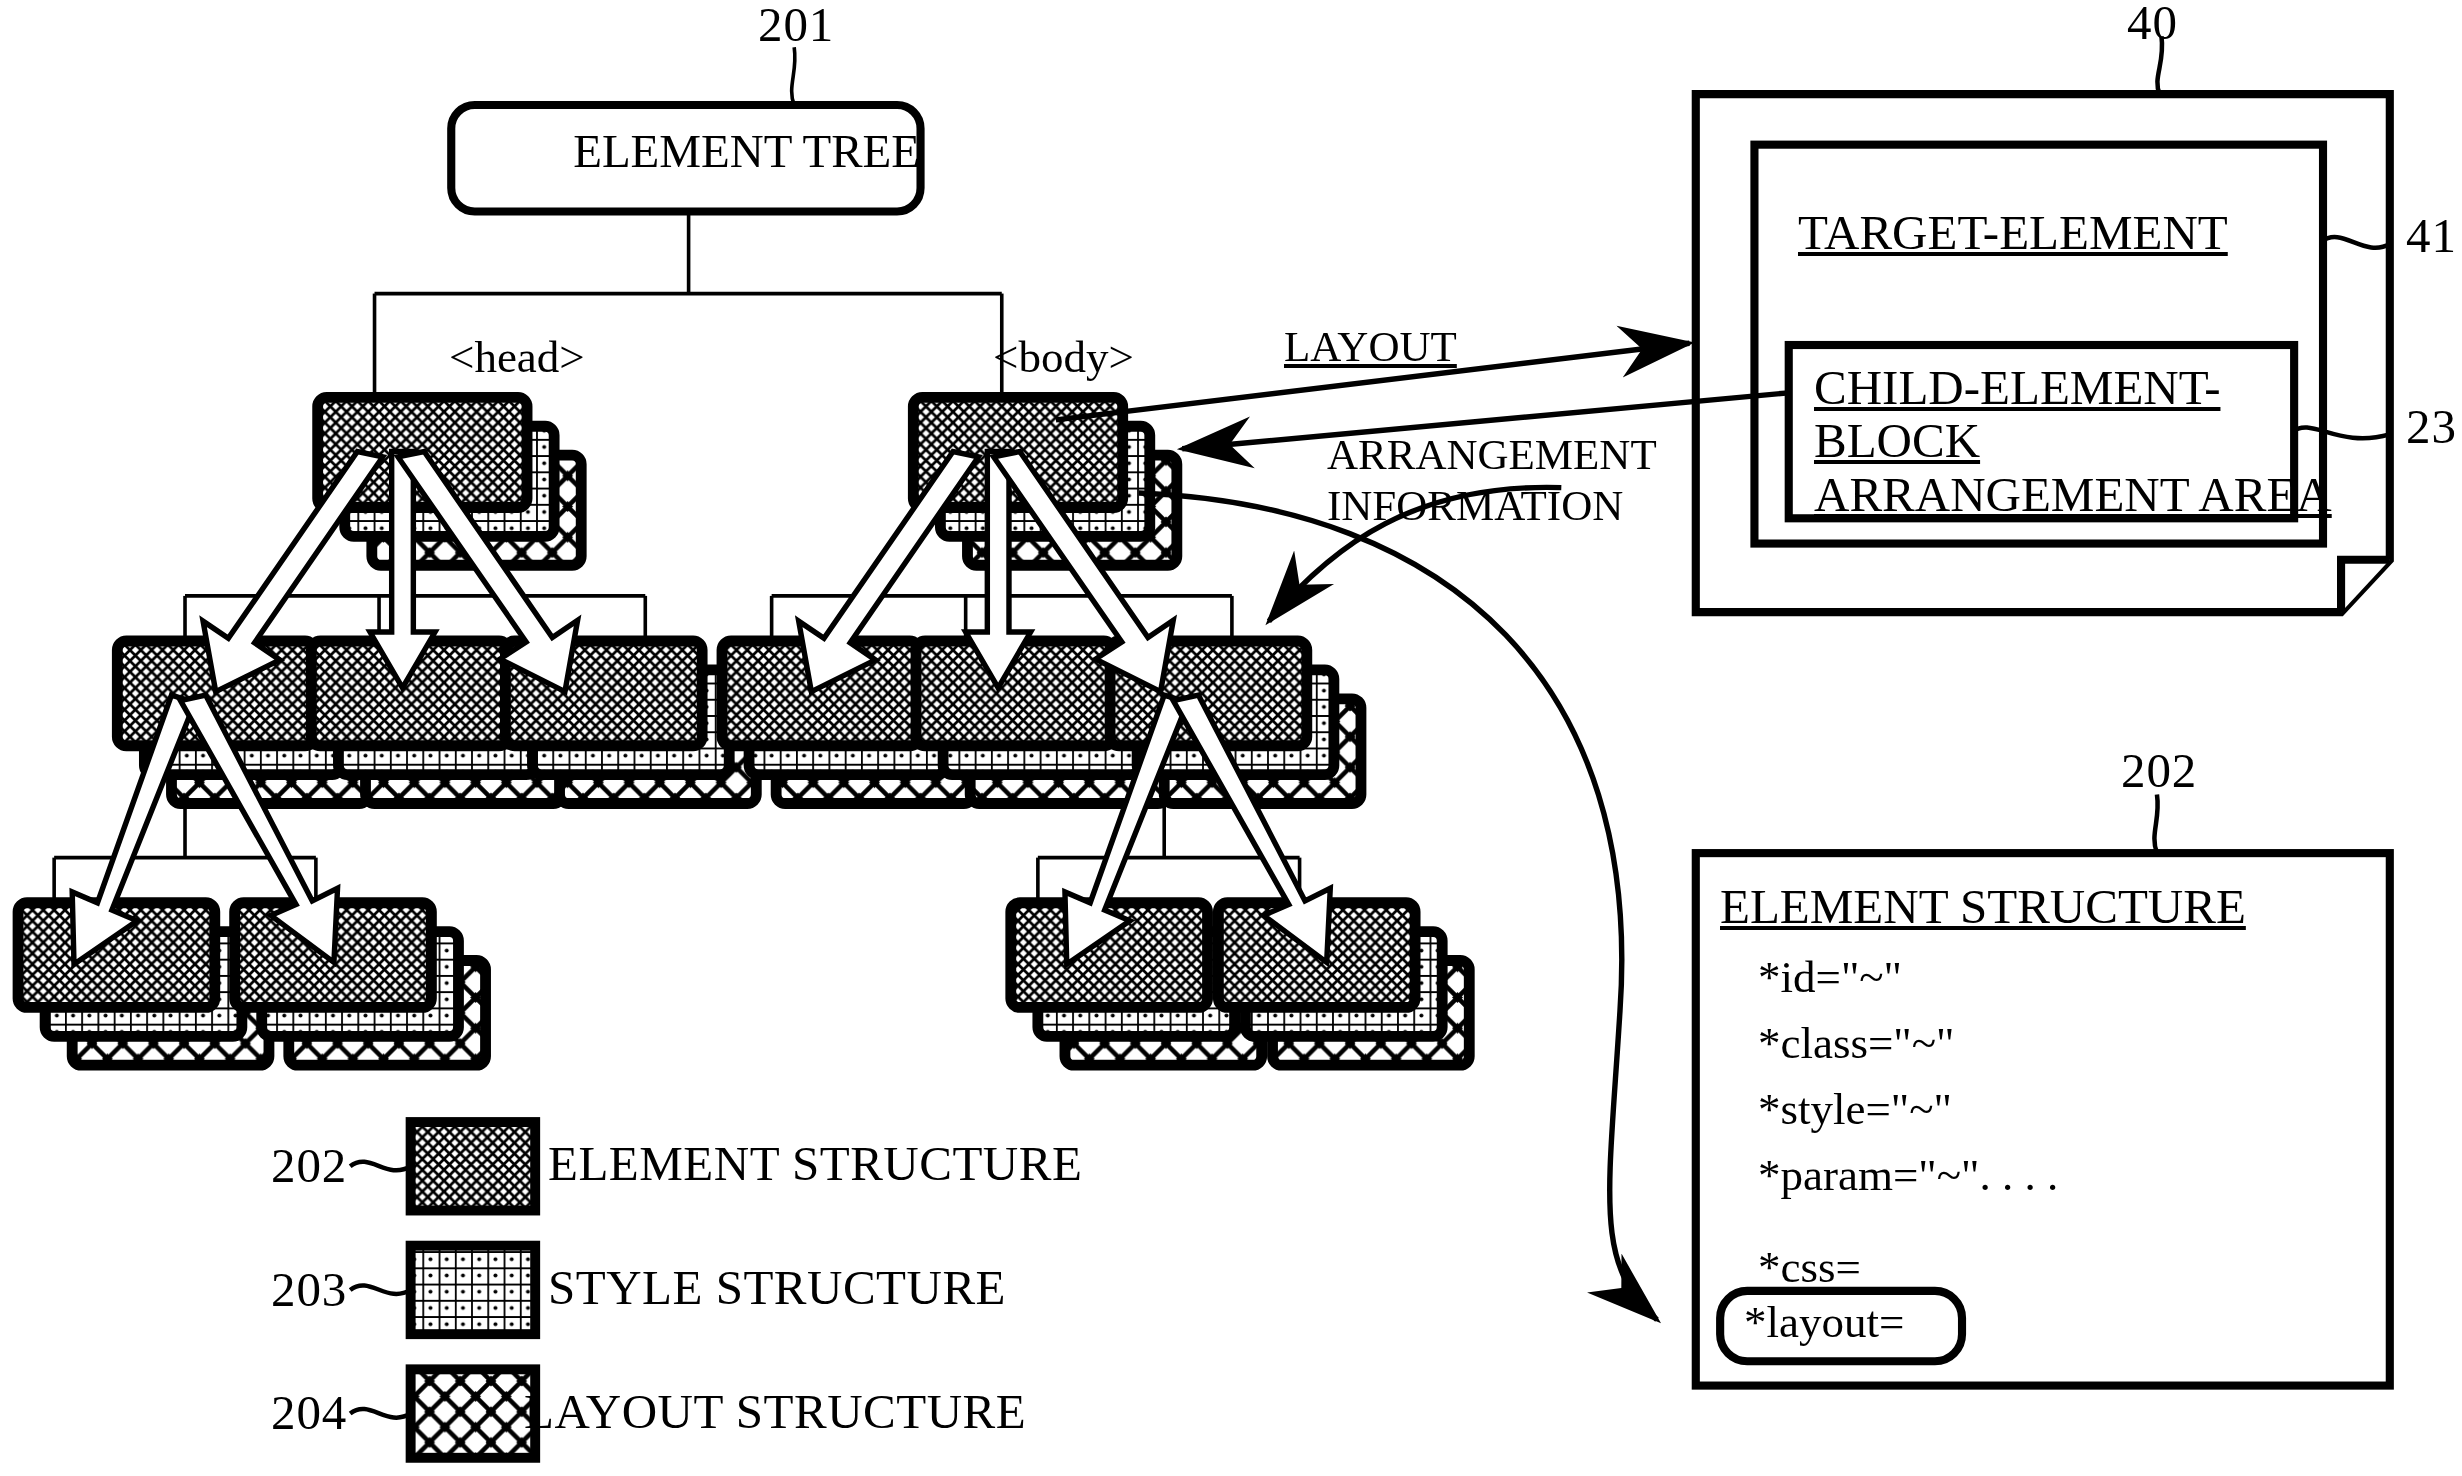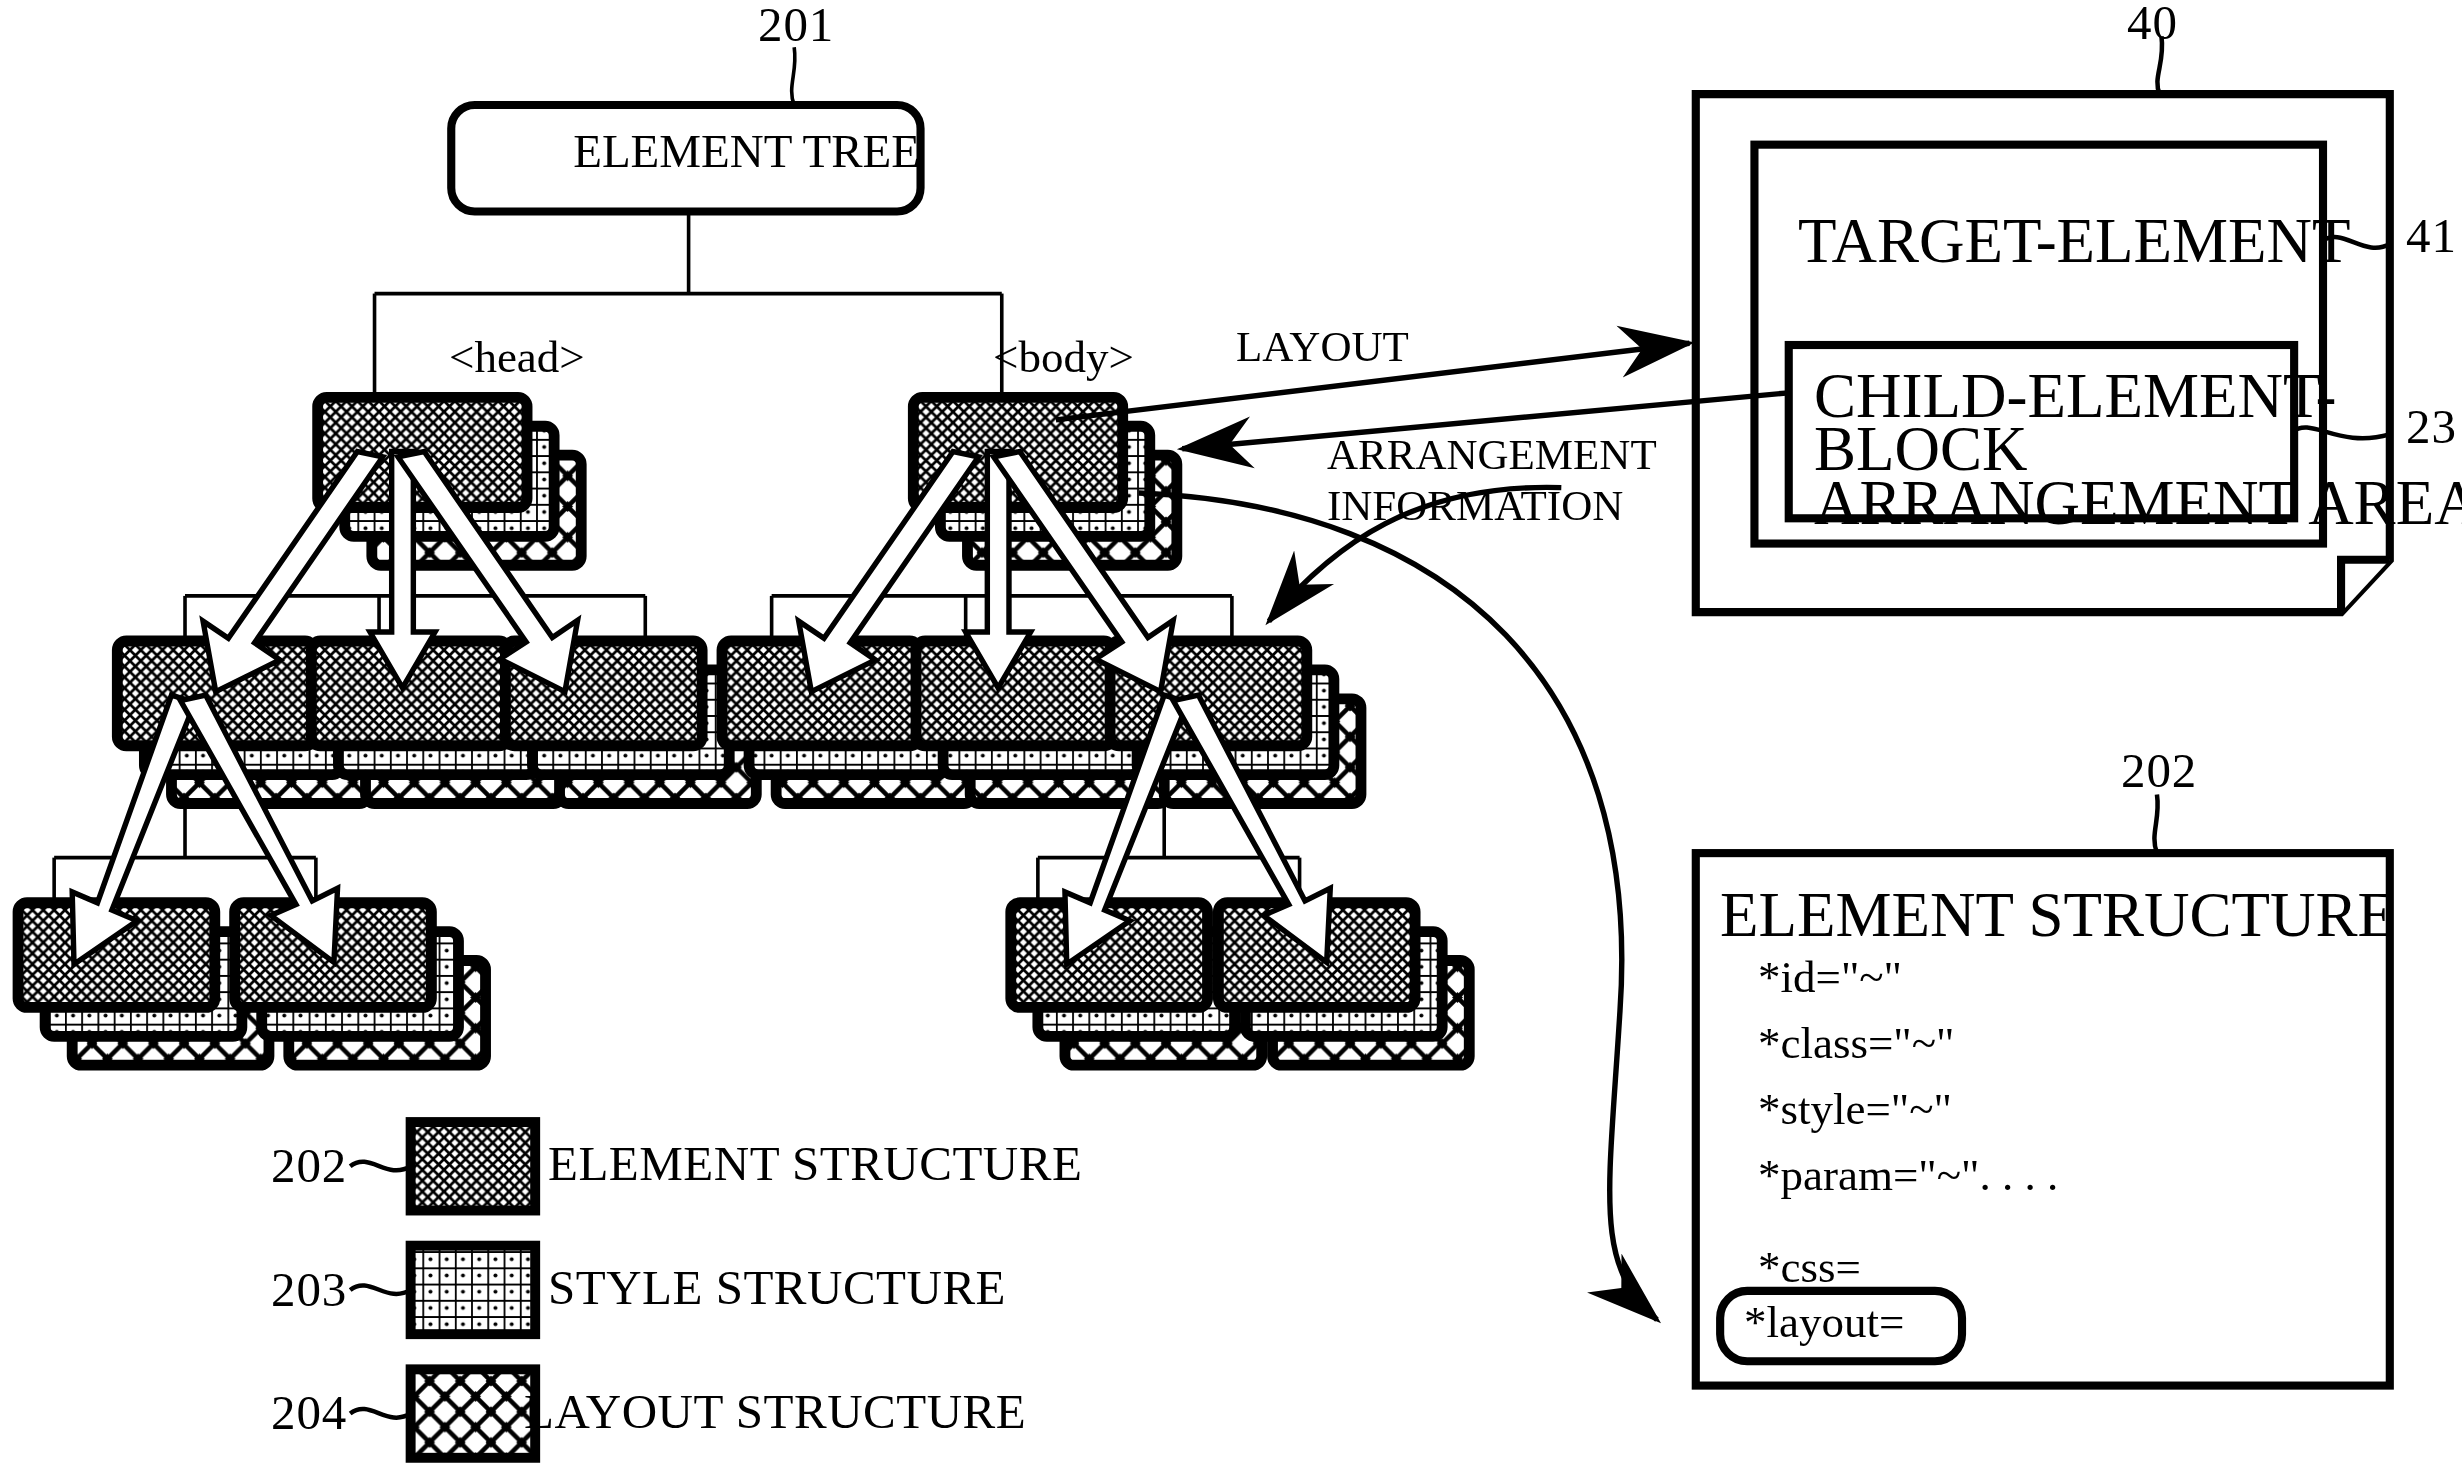--- a/index.html
+++ b/index.html
@@ -5,21 +5,21 @@
   html,body{margin:0;padding:0;background:#fff;}
   body{width:2462px;height:1477px;position:relative;overflow:hidden;
        font-family:"Liberation Serif","DejaVu Serif",serif;color:#000;}
   #root{position:absolute;inset:0;}
   svg.layer{position:absolute;left:0;top:0;width:2462px;height:1477px;overflow:visible;}
   .txt{position:absolute;white-space:pre;line-height:1.12;}
   .ref{font-size:49px;letter-spacing:0.9px;}
   .lbl{font-size:43px;}
   .big{font-size:47px;}
   .tag{font-size:45px;}
-  .panel-title{font-size:63px;}
+  .panel-title{font-size:49px;text-decoration:underline;}
   .attr{font-size:45px;}
   .legend{font-size:49px;letter-spacing:0.5px;}
 </style>
 </head>
 <body>
 
 <div id="root">
 
   <svg class="layer" viewBox="0 0 2728 1636">
     <defs>
@@ -219,21 +219,21 @@
 
       <path d="M1170,465 L1872,380" marker-end="url(#ah)"></path>
 
       <path d="M1982,435 L1310,497" marker-end="url(#ah)"></path>
 
       <path d="M1730,540 C1570,535 1478,602 1406,688" marker-end="url(#ah)"></path>
 
       <path d="M1262,546 C1610,560 1820,760 1795,1120 C1782,1330 1766,1400 1836,1462" marker-end="url(#ah)"></path>
     </g>
   </svg>
-  <div class="txt lbl" style="left:1236px;top:323px;">LAYOUT</div>
+  <div class="txt lbl" style="left:1284px;top:323px;text-decoration:underline;">LAYOUT</div>
   <div class="txt lbl" style="left:1327px;top:431px;">ARRANGEMENT</div>
   <div class="txt lbl" style="left:1327px;top:482px;">INFORMATION</div>
 
   <svg class="layer" viewBox="0 0 2728 1636">
 
     <rect x="455" y="1243" width="138" height="98" fill="url(#pEl)" stroke="#000" stroke-width="11"></rect>
     <rect x="455" y="1380" width="138" height="98" fill="url(#pSt)" stroke="#000" stroke-width="11"></rect>
     <rect x="455" y="1517" width="138" height="98" fill="url(#pLa)" stroke="#000" stroke-width="11"></rect>
 
     <g stroke="#000" stroke-width="5" fill="none">

